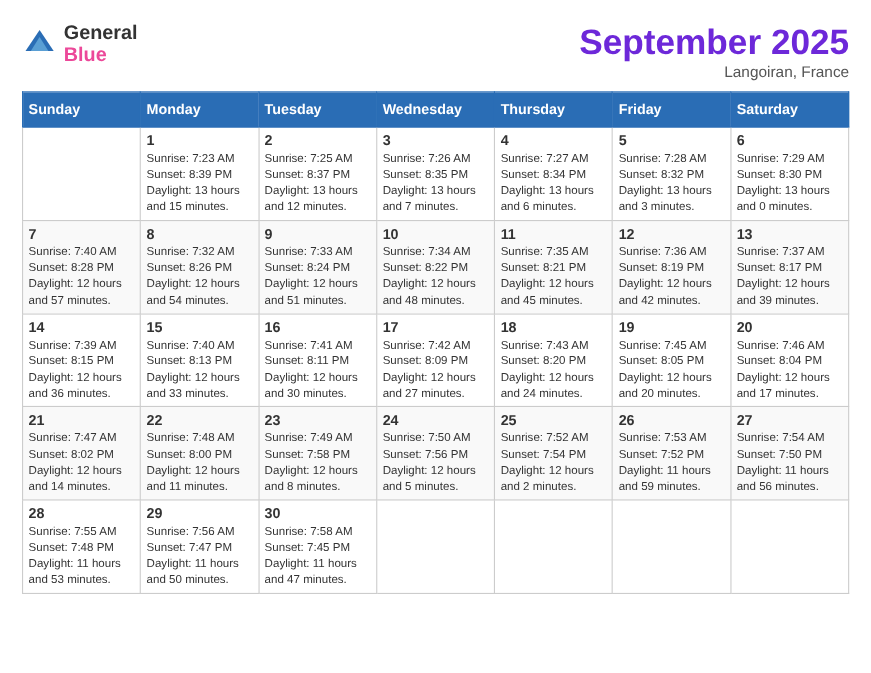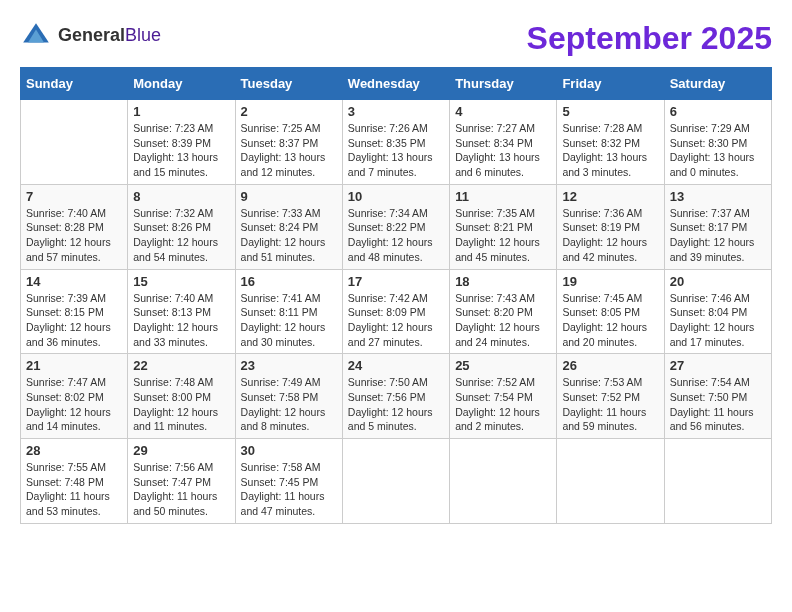--- a/index.html
+++ b/index.html
@@ -16,31 +16,32 @@
       align-items: flex-start;
       margin-bottom: 10px;
     }
     .logo {
       display: flex;
       align-items: center;
       gap: 6px;
     }
     .logo-text {
       display: flex;
+      flex-direction: column;
       line-height: 1.1;
     }
     .logo-general {
       font-size: 18px;
       font-weight: bold;
       color: #333;
     }
     .logo-blue {
       font-size: 18px;
-      font-weight: normal;
-      color: #4c1d95;
+      font-weight: bold;
+      color: #ec4899;
     }
     .logo-icon {
       width: 32px;
       height: 32px;
     }
     .title-block {
       text-align: right;
     }
     .month-title {
       font-size: 32px;
@@ -101,20 +102,21 @@
       <polygon points="20,4 36,28 4,28" fill="#2a6db5"></polygon>
       <polygon points="20,12 30,28 10,28" fill="#5a9fd4"></polygon>
     </svg>
     <div class="logo-text">
       <span class="logo-general">General</span>
       <span class="logo-blue">Blue</span>
     </div>
   </div>
   <div class="title-block">
     <div class="month-title">September 2025</div>
+    <div class="location">Langoiran, France</div>
   </div>
 </div>
 
 <table>
   <thead>
     <tr>
     <th>Sunday</th>
         <th>Monday</th>
         <th>Tuesday</th>
         <th>Wednesday</th>

